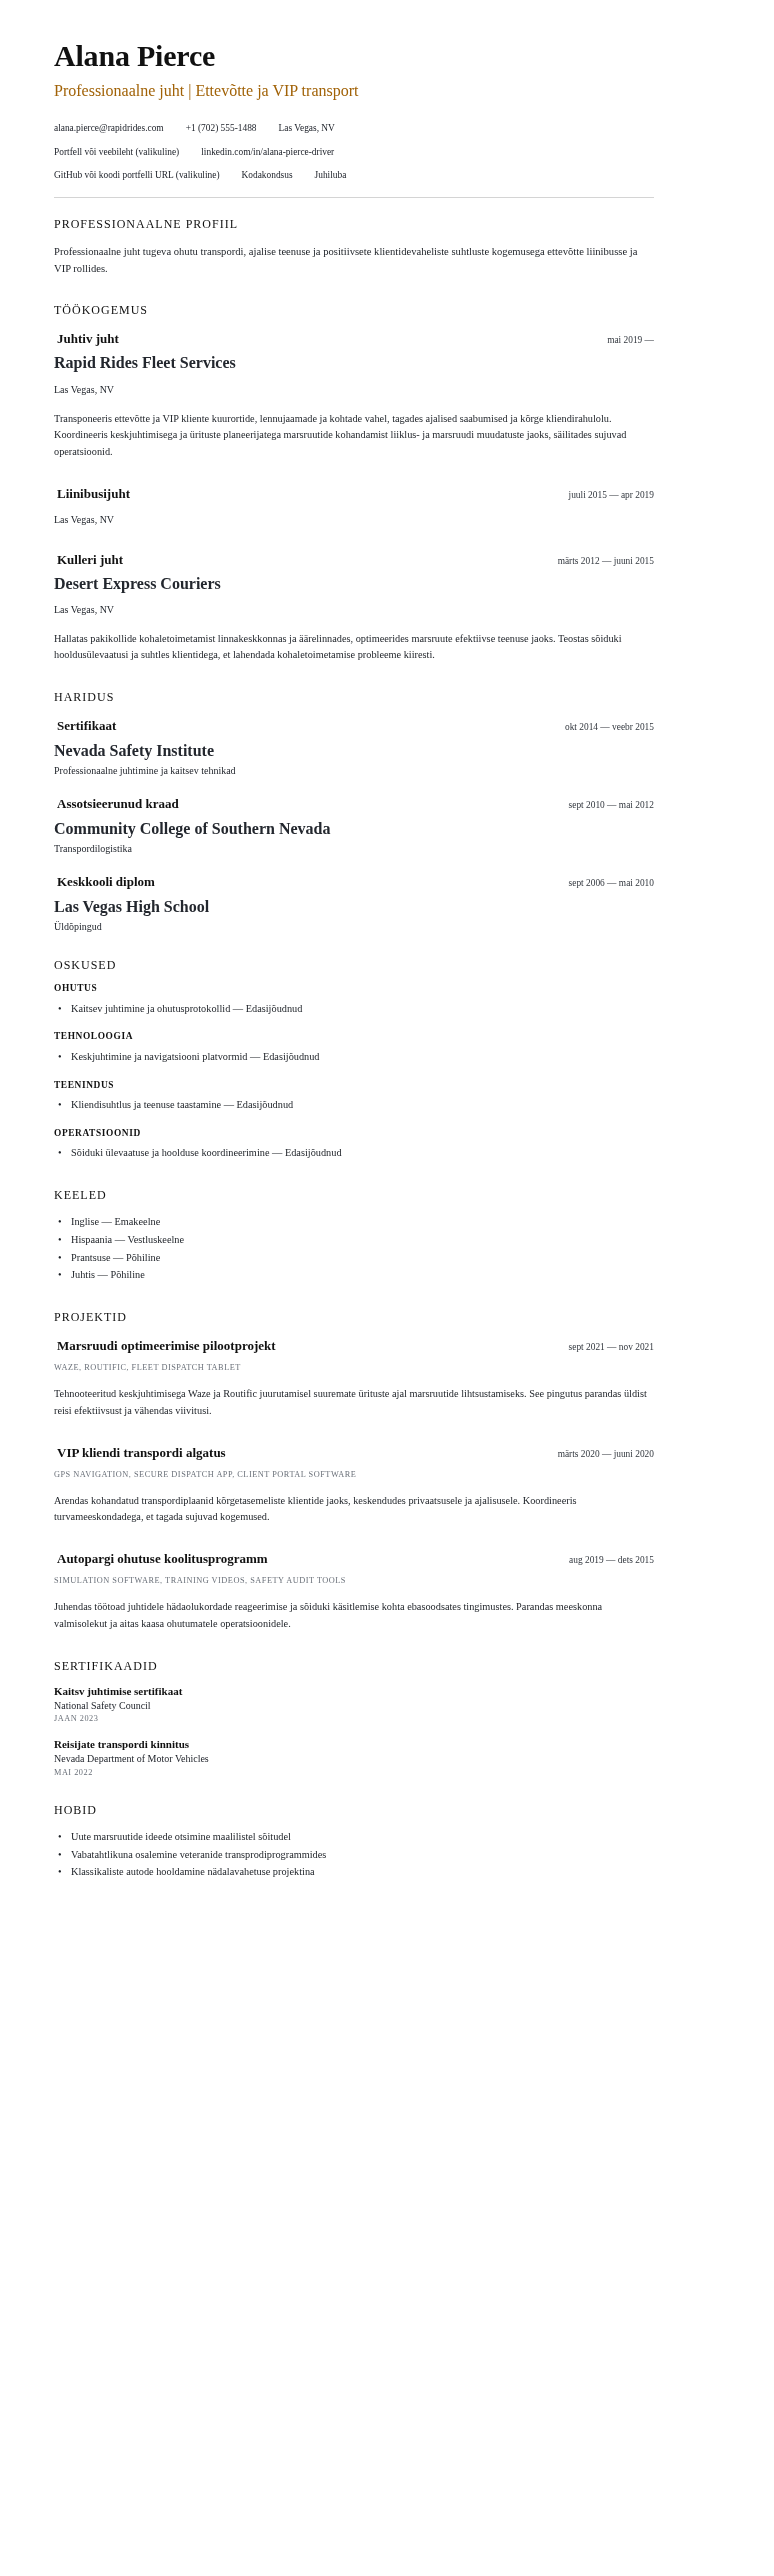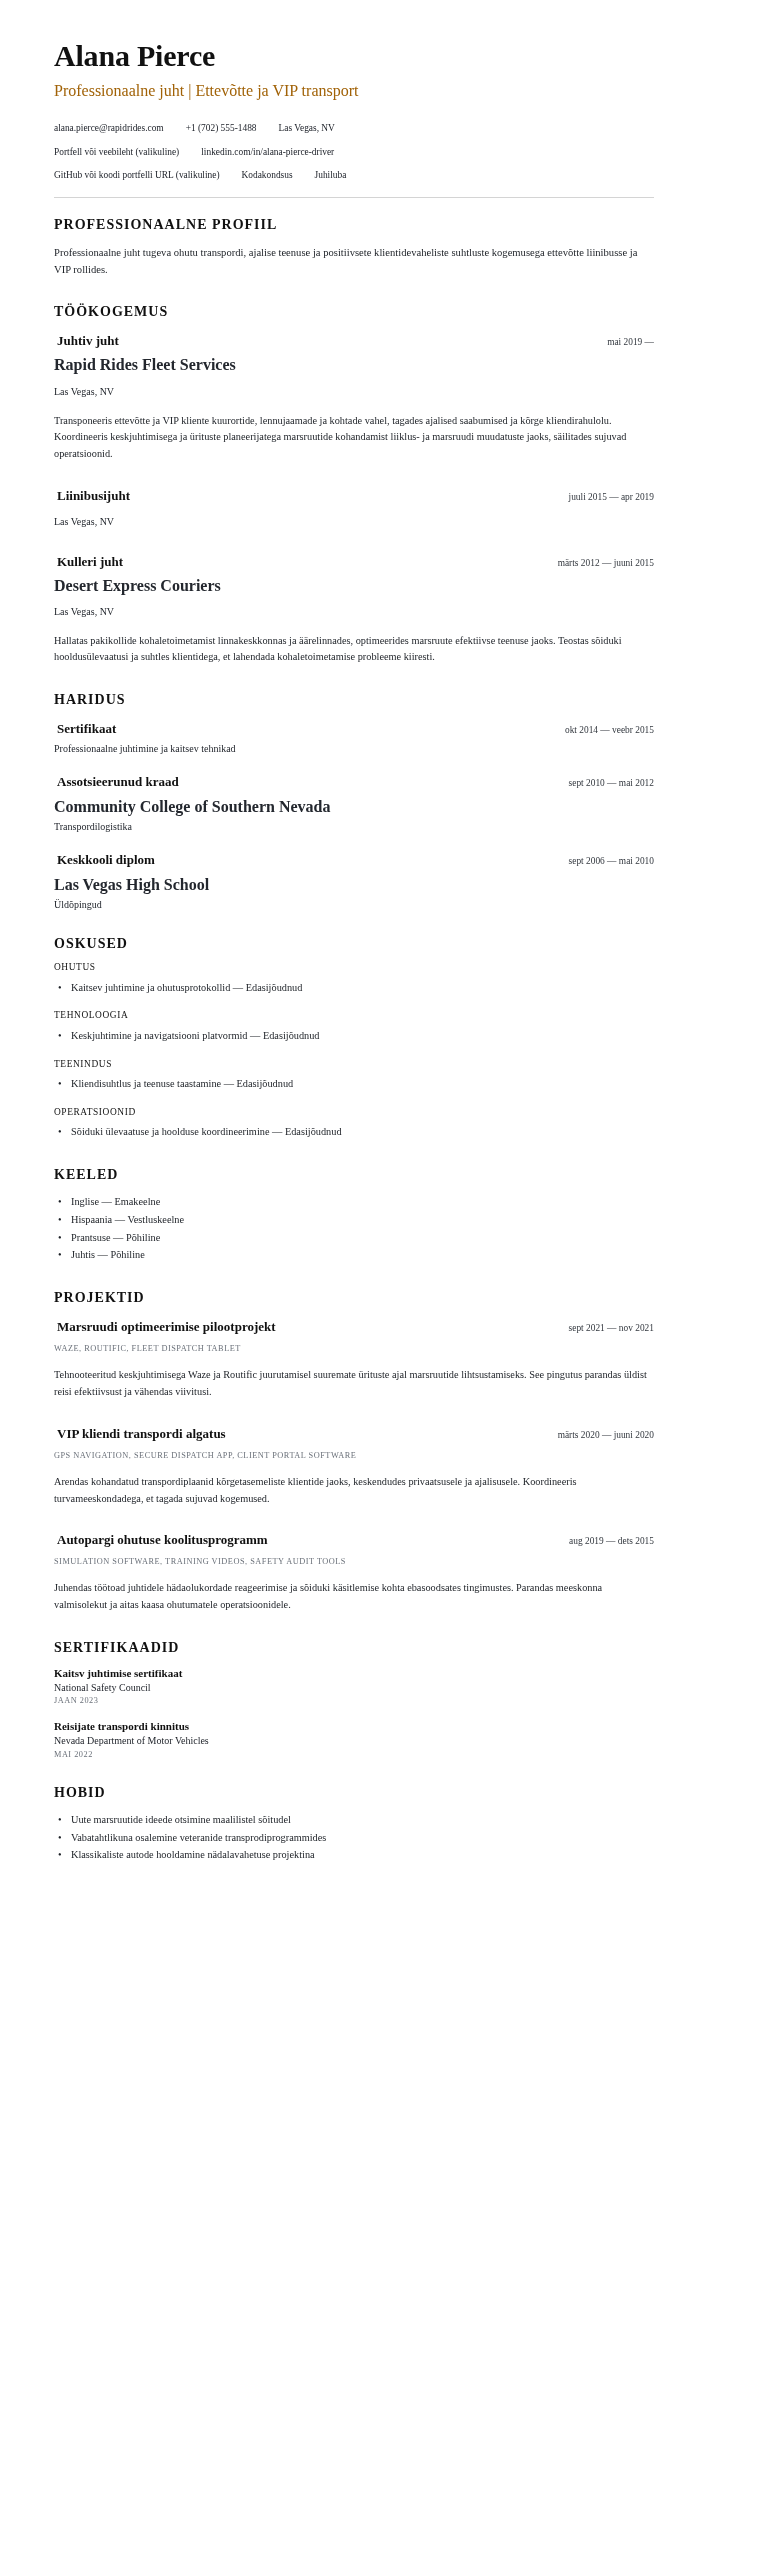--- a/index.html
+++ b/index.html
@@ -45,22 +45,22 @@
 
   .divider {
     border: 0;
     border-top: 0.6px solid #d4d4d4;
     margin: 14px 0 19.4px 0;
   }
 
   
   .section { margin-bottom: 5.2px; }
   .section-title {
-    font-size: 14px;
-    font-weight: 700;
+    font-size: 12px;
+    font-weight: 400;
     letter-spacing: 1px;
     text-transform: uppercase;
     color: #111111;
     margin: 0 0 10.3px 0;
   }
   .section-gap-top { margin-top: 26px; }
 
   .body-text {
     font-size: 10.6px;
     line-height: 1.62;
@@ -125,21 +125,21 @@
   .edu-entry .entry-third {
     font-size: 10px;
     color: #23272e;
     margin: 2.6px 0 0 0;
   }
 
   
   .skill-group { margin-bottom: 14px; }
   .skill-group-title {
     font-size: 9.4px;
-    font-weight: 400;
+    font-weight: 700;
     letter-spacing: 0.6px;
     text-transform: uppercase;
     color: #111111;
     margin: 0 0 6.5px 0;
   }
   ul.bullets {
     list-style: none;
     margin: 0;
     padding: 0;
   }
@@ -248,20 +248,21 @@
   </div>
 
   <div class="section section-gap-top">
     <div class="section-title">HARIDUS</div>
 
     <div class="entry edu-entry">
       <div class="entry-head">
         <h3 class="entry-title">Sertifikaat</h3>
         <span class="entry-date">okt 2014 — veebr 2015</span>
       </div>
+      <div class="entry-sub">Nevada Safety Institute</div>
       <div class="entry-third">Professionaalne juhtimine ja kaitsev tehnikad</div>
     </div>
 
     <div class="entry edu-entry">
       <div class="entry-head">
         <h3 class="entry-title">Assotsieerunud kraad</h3>
         <span class="entry-date">sept 2010 — mai 2012</span>
       </div>
       <div class="entry-sub">Community College of Southern Nevada</div>
       <div class="entry-third">Transpordilogistika</div>

